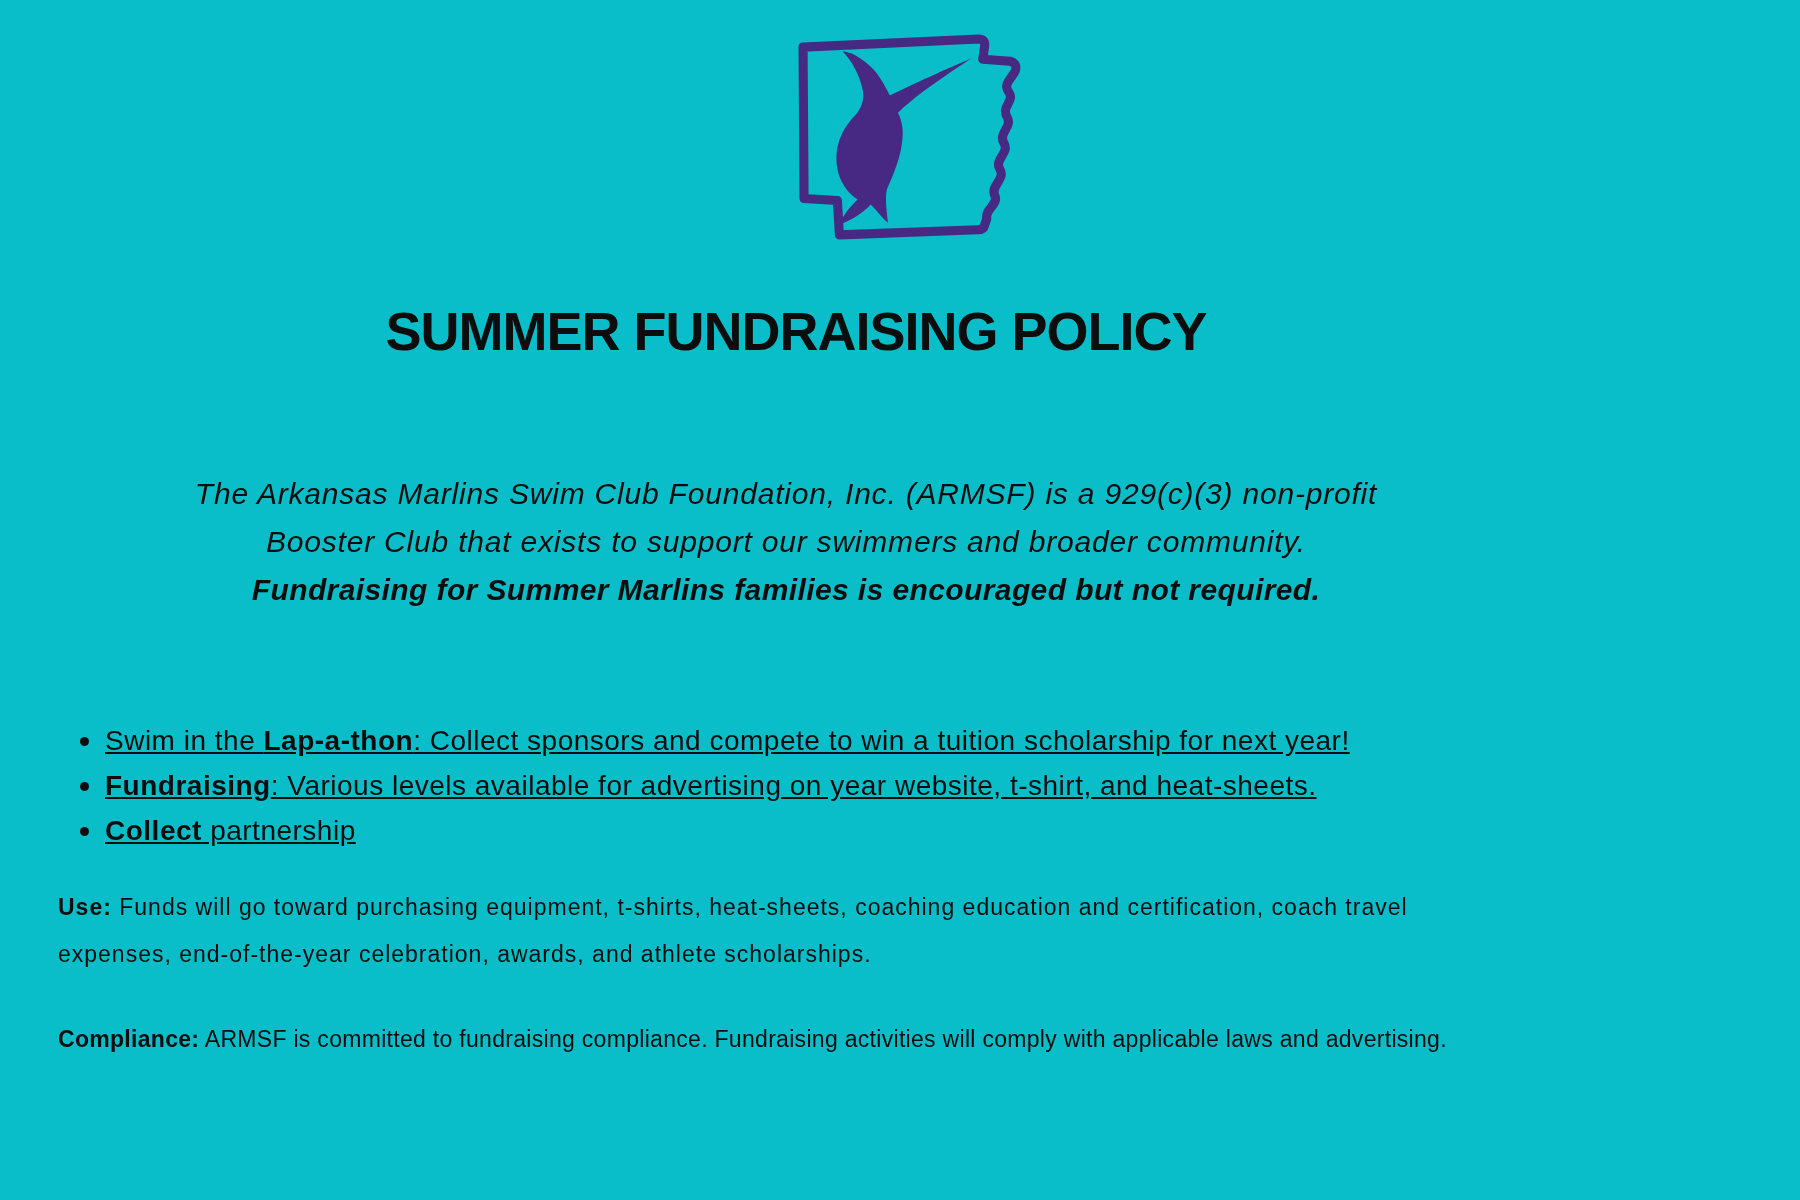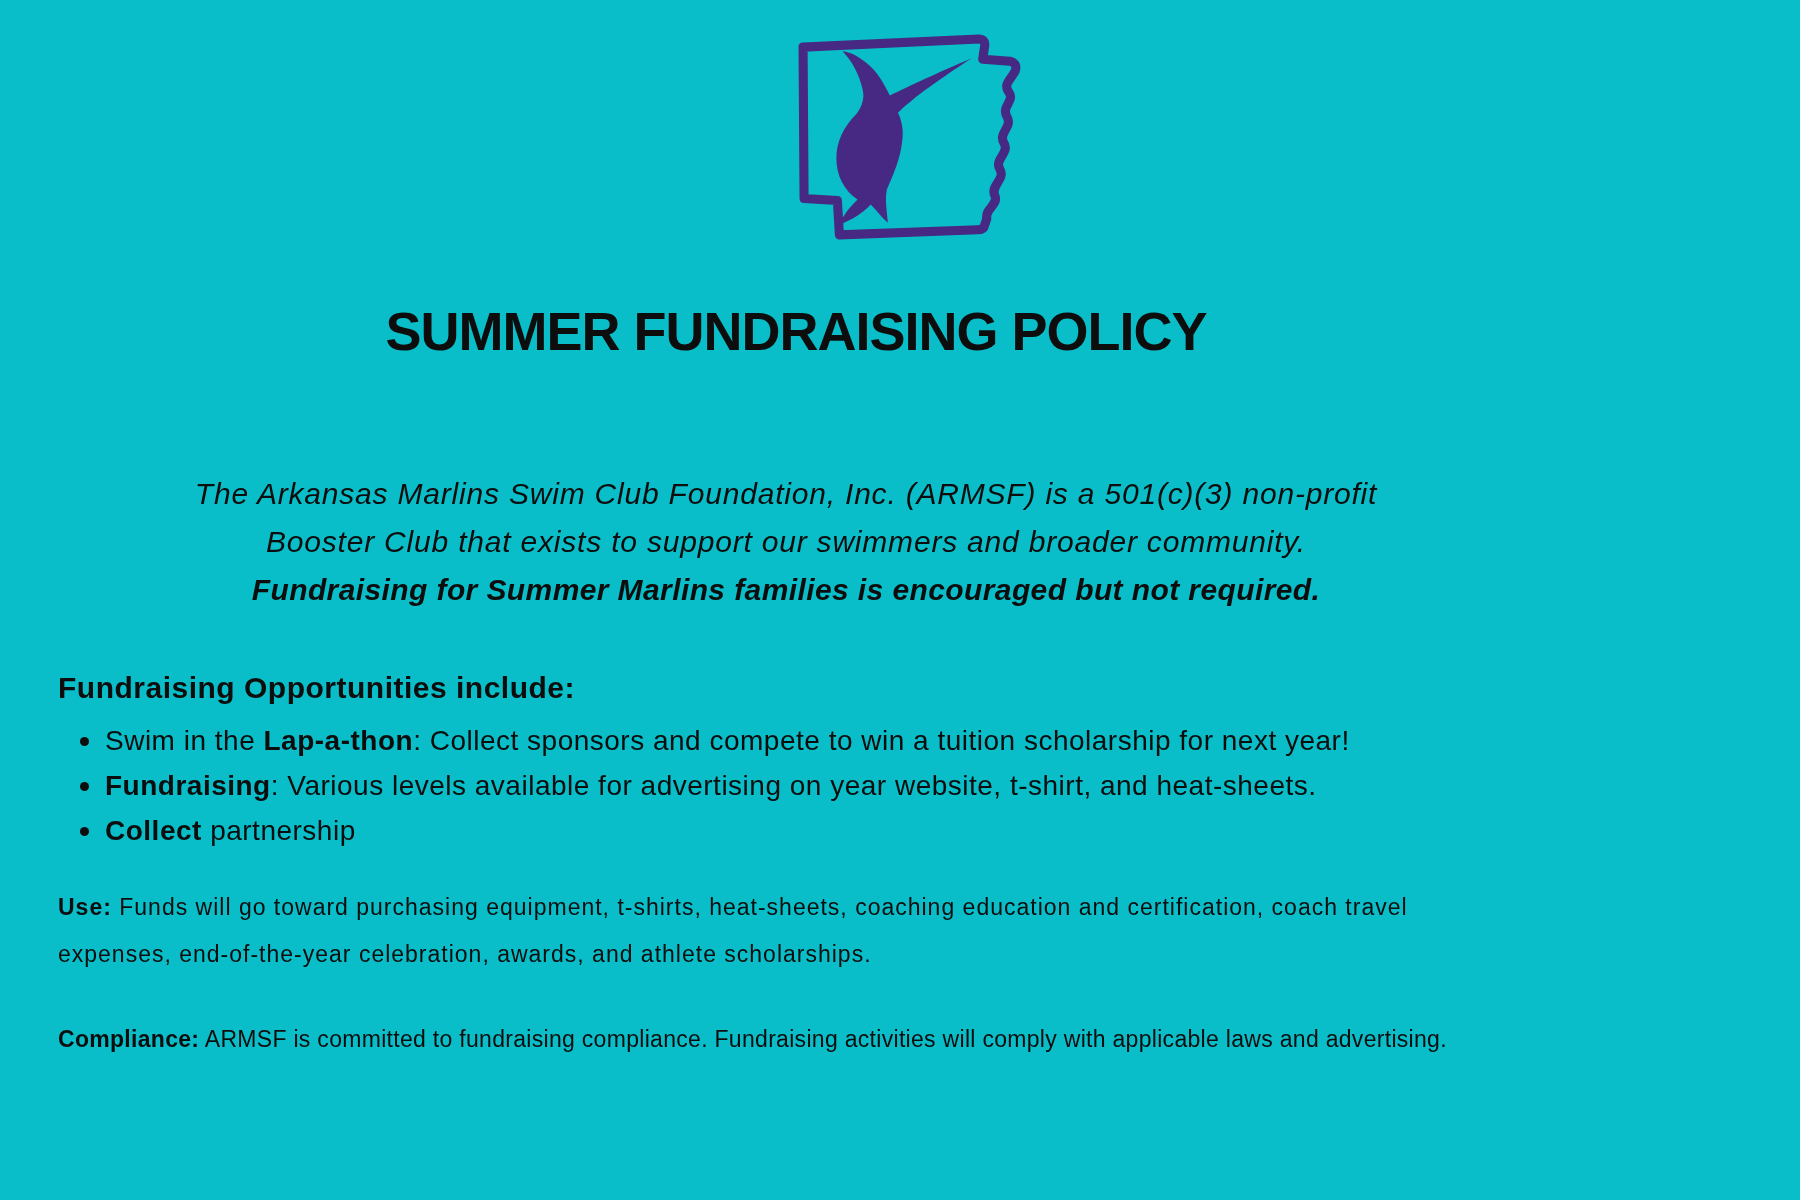--- a/index.html
+++ b/index.html
@@ -54,20 +54,21 @@
   }
   .opps-list {
     position: absolute;
     left: 58px; top: 718px;
     width: 1480px;
     margin: 0; padding: 0;
     list-style: none;
     font-size: 28px;
     line-height: 45px;
     letter-spacing: 0.5px;
+    text-decoration: underline;
   }
   .opps-list li {
     position: relative;
     padding-left: 47px;
   }
   .opps-list li .dot {
     position: absolute;
     left: 22px; top: 19px;
     width: 9px; height: 9px;
     border-radius: 50%;
@@ -140,26 +141,25 @@
       <path d="M 76 100
                C 90 112 97 128 96 146
                C 105 131 103 112 92 99
                C 87 94 80 95 76 100 Z" fill="#472882"></path>
     </svg>
   </div>
 
   <h1 class="title">SUMMER FUNDRAISING POLICY</h1>
 
   <div class="intro">
-    <div class="intro-line">The Arkansas Marlins Swim Club Foundation, Inc. (ARMSF) is a 501(c)(3) non-profit</div>
+    <div class="intro-line">The Arkansas Marlins Swim Club Foundation, Inc. (ARMSF) is a 929(c)(3) non-profit</div>
     <div class="intro-line">Booster Club that exists to support our swimmers and broader community.</div>
     <div class="intro-line bold-line">Fundraising for Summer Marlins families is encouraged but not required.</div>
   </div>
 
-  <h2 class="opps-heading">Fundraising Opportunities include:</h2>
 
   <ul class="opps-list">
     <li><span class="dot"></span><span>Swim in the </span><b>Lap-a-thon</b><span>: Collect sponsors and compete to win a tuition scholarship for next year!</span></li>
     <li><span class="dot"></span><span></span><b>Fundraising</b><span>: Various levels available for advertising on year website, t-shirt, and heat-sheets.</span></li>
     <li><span class="dot"></span><span></span><b>Collect</b><span> partnership</span></li>
   </ul>
 
   <p class="use"><b>Use:</b>
     <span>Funds will go toward purchasing equipment, t-shirts, heat-sheets, coaching education and certification, coach travel expenses, end-of-the-year celebration, awards, and athlete scholarships.</span></p>
 

